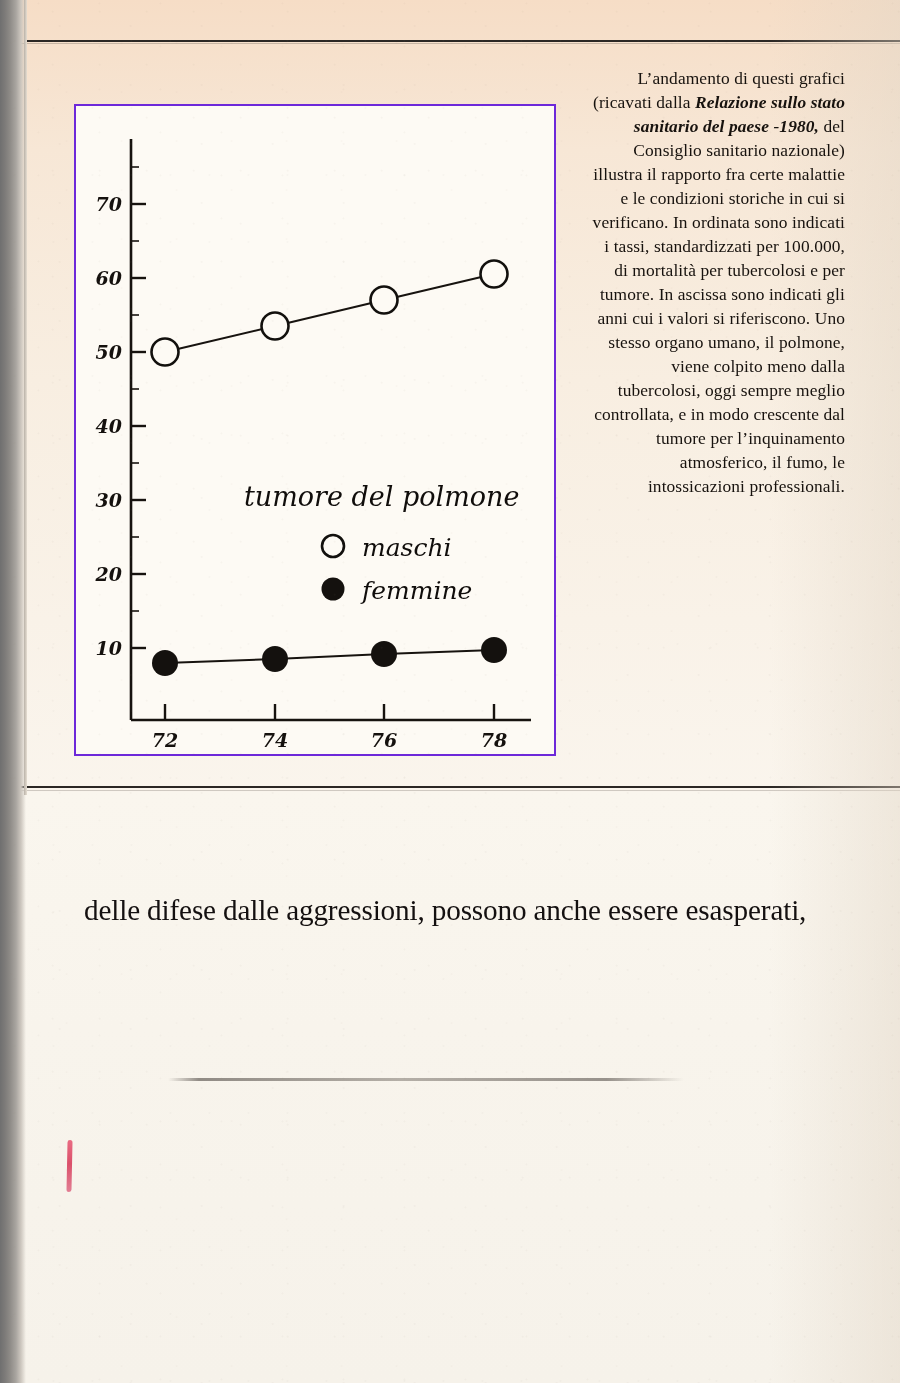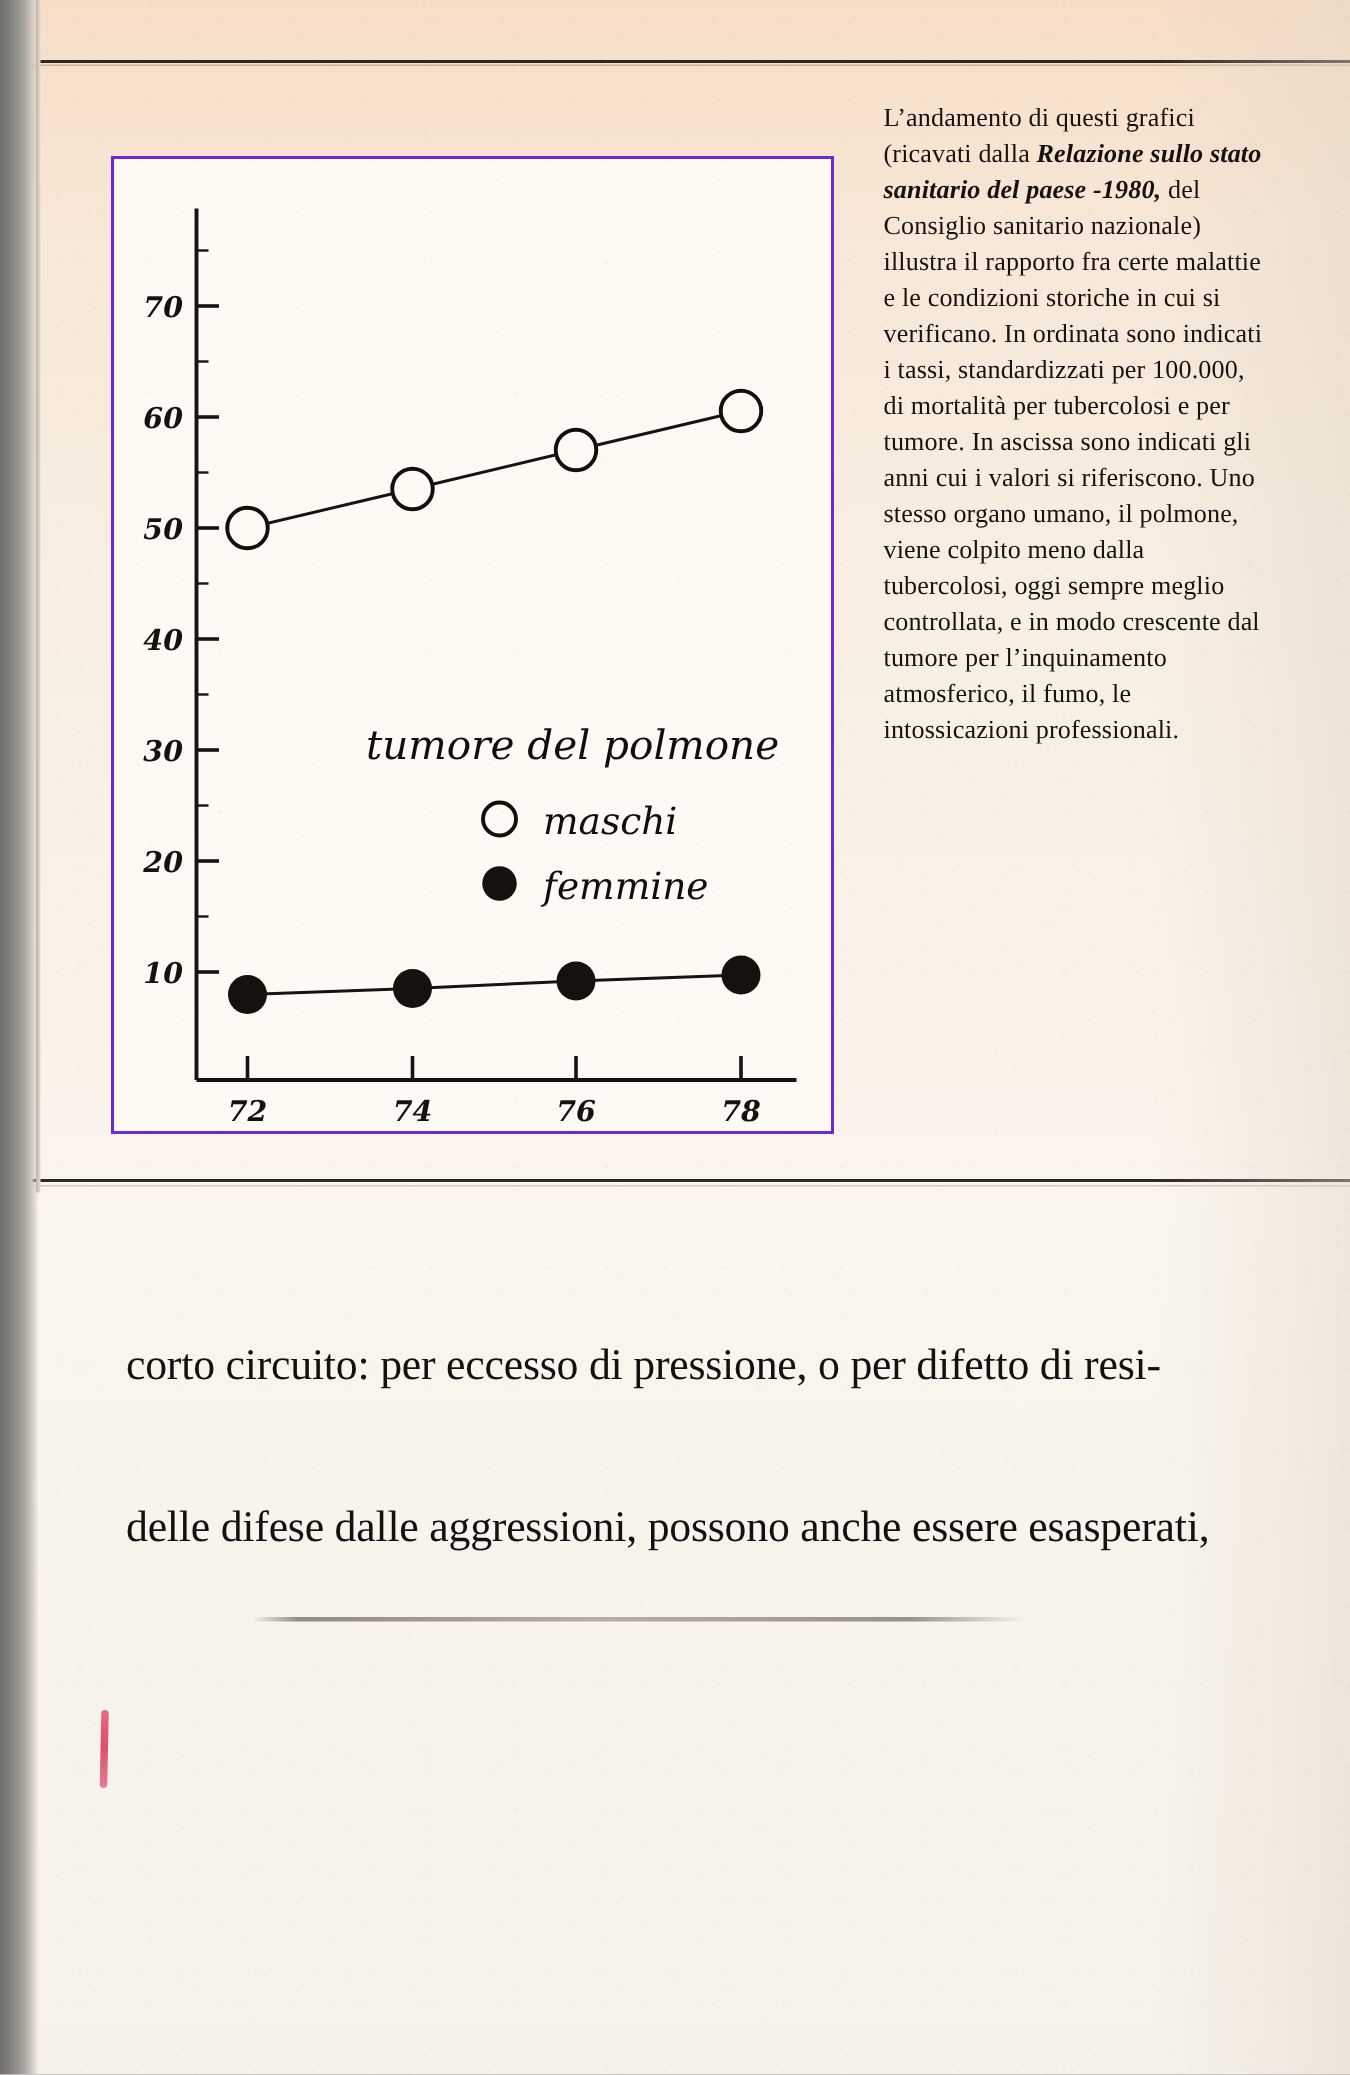--- a/index.html
+++ b/index.html
@@ -112,21 +112,21 @@
   .caption {
     position: absolute;
     left: 589px;
     top: 66px;
     width: 256px;
     font-family: "Liberation Serif", serif;
     font-size: 17.4px;
     line-height: 24.0px;
     color: #17120e;
     letter-spacing: 0.1px;
-    text-align: left;
+    text-align: right;
   }
   .caption .it {
     font-style: italic;
     font-weight: bold;
   }
 
   
   .body-text {
     position: absolute;
     left: 84px;
@@ -303,21 +303,20 @@
 <span>meno dalla tubercolosi,</span>
 <span>oggi sempre meglio</span>
 <span>controllata, e in modo</span>
 <span>crescente dal tumore per</span>
 <span>l’inquinamento</span>
 <span>atmosferico, il fumo, le</span>
 <span>intossicazioni</span>
 <span>professionali.</span></div>
 
   <div class="body-text">
-    <span class="ln">corto circuito: per eccesso di pressione, o per difetto di resi-</span>
     <span class="ln">delle difese dalle aggressioni, possono anche essere esasperati,</span>
     
     
     
     
     
     
     
     
     

